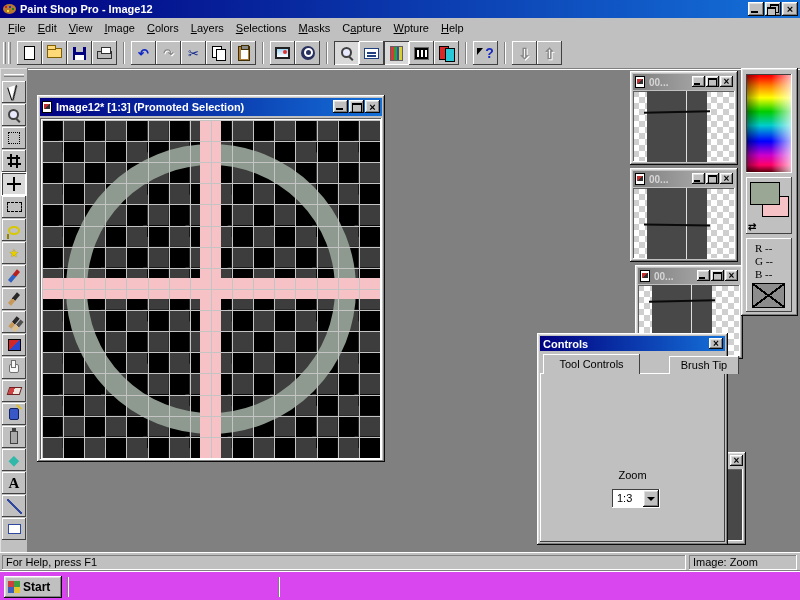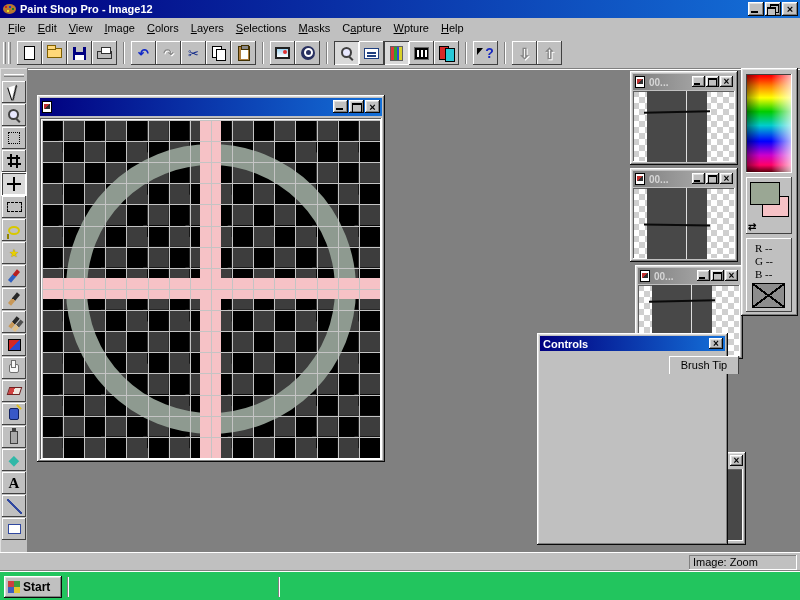--- a/index.html
+++ b/index.html
@@ -206,21 +206,21 @@
     background-image:linear-gradient(to top right, transparent calc(50% - 1px), #000 calc(50% - 1px) calc(50% + 1px), transparent calc(50% + 1px)),
       linear-gradient(to bottom right, transparent calc(50% - 1px), #000 calc(50% - 1px) calc(50% + 1px), transparent calc(50% + 1px)); }
 
   
   .statusbar { position:absolute; left:0; top:553px; width:800px; height:19px; background:#c0c0c0; box-shadow:0 -1px 0 #fff; }
   .sb-panel { position:absolute; top:2px; height:15px; box-shadow: inset -1px -1px #fff, inset 1px 1px #808080; padding:1px 4px; }
   .sb-left { left:2px; width:684px; }
   .sb-right { left:689px; width:108px; }
 
   
-  .taskbar { position:absolute; left:0; top:572px; width:800px; height:28px; background:#22c55e; box-shadow:0 -1px 0 #fff, 0 -2px 0 #808080; }
+  .taskbar { position:absolute; left:0; top:572px; width:800px; height:28px; background:#d946ef; box-shadow:0 -1px 0 #fff, 0 -2px 0 #808080; }
   .start-btn { position:absolute; left:4px; top:4px; width:58px; height:22px; border:none; display:flex; align-items:center; gap:3px; padding-left:4px; font-weight:bold; font-size:12px; font-family:inherit; }
   .flag { width:12px; height:12px; background:conic-gradient(#3fa03f 0 25%, #e6c52c 0 50%, #3f5fbf 0 75%, #cf3f3f 0); }
   .tb-vsep { position:absolute; top:5px; width:2px; height:20px; border-left:1px solid #808080; border-right:1px solid #fff; }
 </style>
 </head>
 <body>
 
 <div class="screen">
 
   <div class="titlebar">
@@ -388,20 +388,21 @@
         </button>
         <button class="tool-btn">
           <span class="tli ic-rect"></span>
         </button>
     </div>
   </div>
 
   <div class="img-win b-raised">
     <div class="win-title">
       <span class="doc-ic"></span>
+      <span class="t-text">Image12* [1:3] (Promoted Selection)</span>
       <span class="win-btns">
         <span class="win-btn b-raised g-min"></span>
         <span class="win-btn b-raised g-max"></span>
         <span class="win-btn b-raised">×</span>
       </span>
     </div>
     <div class="canvas-frame">
       <div class="canvas">
         <div class="ring"></div>
         <div class="pink-v"></div>
@@ -464,39 +465,48 @@
   <div class="fragment b-raised">
     <span class="f-close b-raised">×</span>
     <div class="f-body"></div>
   </div>
 
   <div class="controls b-raised">
     <div class="win-title">
       <span class="t-text">Controls</span>
       <span class="ctl-close b-raised">×</span>
     </div>
+    <div class="tab tab-active">Tool Controls</div>
     <div class="tab tab-idle">Brush Tip</div>
+    <div class="tab-body">
+      <div class="zoom-label">Zoom</div>
+      <div class="combo">
+        <span class="combo-val">1:3</span>
+        <span class="combo-btn b-raised"></span>
+      </div>
+    </div>
   </div>
 
   <div class="colorpanel b-raised">
     <div class="spectrum"></div>
     <div class="swatchbox">
       <div class="fg-swatch"></div>
       <div class="bg-swatch"></div>
       <span class="swap">⇄</span>
     </div>
     <div class="rgbbox">
       <div class="rgb-row rgb-0">R  --</div>
       <div class="rgb-row rgb-1">G  --</div>
       <div class="rgb-row rgb-2">B  --</div>
       <div class="xbox"></div>
     </div>
   </div>
 
   <div class="statusbar">
+    <div class="sb-panel sb-left">For Help, press F1</div>
     <div class="sb-panel sb-right">Image: Zoom</div>
   </div>
 
   <div class="taskbar">
     <button class="start-btn b-raised">
       <span class="flag"></span>
       <span>Start</span>
     </button>
     <span class="tb-vsep" style="left:67px;"></span>
 

